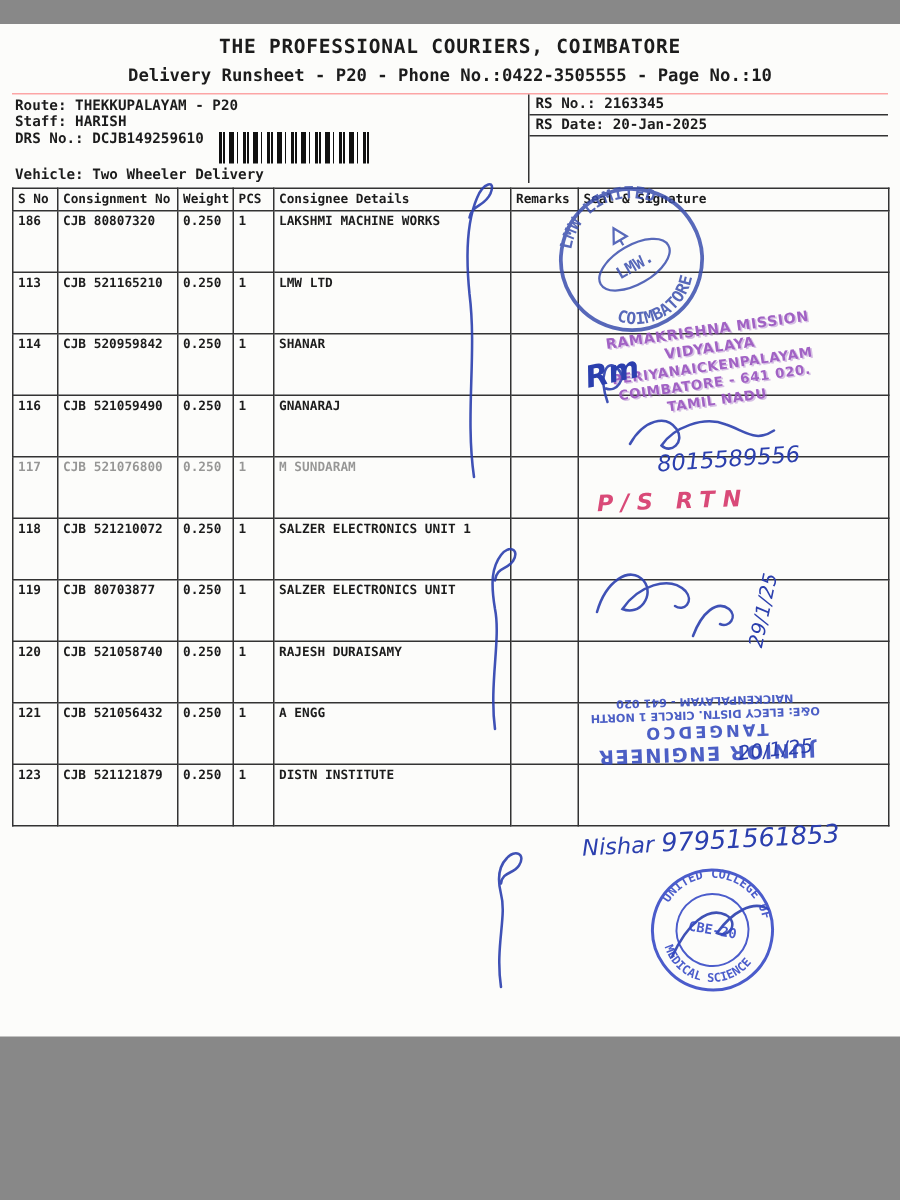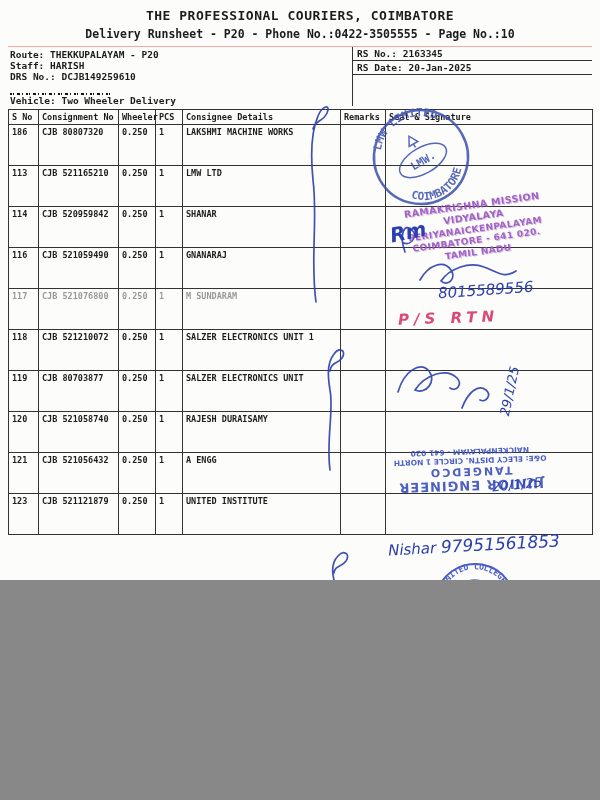--- a/index.html
+++ b/index.html
@@ -1,27 +1,27 @@
 <!DOCTYPE html>
 <html><head>
 <meta charset="utf-8">
 <style>
   html,body { margin:0; padding:0; background:#888; }
   .page {
-    position:relative; width:600px; height:580px; margin:0 auto;
+    position:relative; width:600px; height:675px; margin:16px auto;
     background:#fcfcfa; overflow:hidden;
     font-family:"DejaVu Sans Mono", monospace; color:#1c1c1c;
   }
   .title { text-align:center; font-weight:bold; font-size:13px; padding-top:8px; letter-spacing:.5px; }
   .subtitle { text-align:center; font-weight:bold; font-size:11.5px; margin-top:4px; }
 
   .info { margin:5px 8px 0; border-top:1px solid #fca5a5; display:grid; grid-template-columns:344px 240px; font-size:9.5px; font-weight:bold; }
   .info-left { padding:2px 0 0 2px; }
   .info-row { line-height:11px; }
-  .drs-row { display:flex; align-items:flex-start; gap:10px; height:24px;flex-direction:column; }
+  .drs-row { display:flex; align-items:flex-start; gap:10px; height:24px; }
   .barcode { width:100px; height:21px; margin-top:1px;
     background:repeating-linear-gradient(90deg,#111 0 2px,#fff 2px 3px,#111 3px 4px,#fff 4px 7px,#111 7px 10px,#fff 10px 12px,#111 12px 13px,#fff 13px 16px);
   }
   .info-right { border-left:1px solid #333; }
   .info-right .info-row { border-bottom:1px solid #333; padding:2px 0 1px 4px; line-height:10px; }
 
   table { border-collapse:collapse; table-layout:fixed; width:584px; margin:3px 8px 0; }
   th { border:1px solid #333; font-size:8.5px; padding:2px 3px; text-align:left; font-weight:bold; white-space:nowrap; }
   td { border:1px solid #333; font-size:8.5px; padding:2px 3px; vertical-align:top; text-align:left; height:36px; white-space:nowrap; overflow:visible; font-weight:bold; }
   tr.faded { opacity:.45;padding-left:40px; }
@@ -82,21 +82,21 @@
         <col style="width:37px">
         <col style="width:27px">
       <col style="width:158px">
         <col style="width:45px">
         <col style="width:207px">
     </colgroup>
     <thead>
         <tr id="header-row">
           <th>S No</th>
           <th>Consignment No</th>
-          <th>Wheeler</th>
+          <th>Weight</th>
           <th>PCS</th>
           <th>Consignee Details</th>
           <th>Remarks</th>
           <th>Seal &amp; Signature</th>
         </tr>
       </thead>
     <tbody id="table-body">
         <tr>
           <td>186</td>
           <td>CJB 80807320</td>
@@ -176,21 +176,21 @@
           <td>1</td>
           <td>A ENGG</td>
           <td></td>
           <td></td>
         </tr>
         <tr>
           <td>123</td>
           <td>CJB 521121879</td>
           <td>0.250</td>
           <td>1</td>
-          <td>UNITED INSTITUTE</td>
+          <td>DISTN INSTITUTE</td>
           <td></td>
           <td></td>
         </tr>
       </tbody>
   </table>
 
   <div class="overlay">
 
     <svg class="abs" width="600" height="800" viewBox="0 0 600 800" style="left:0;top:0" fill="none" stroke="#2b3fae" stroke-width="1.7" stroke-linecap="round" opacity="0.9">
       <path d="M316,302 C310,260 318,220 313,180 C310,150 312,130 318,116 C322,106 331,103 327,113 C323,122 315,120 313,129"></path>

